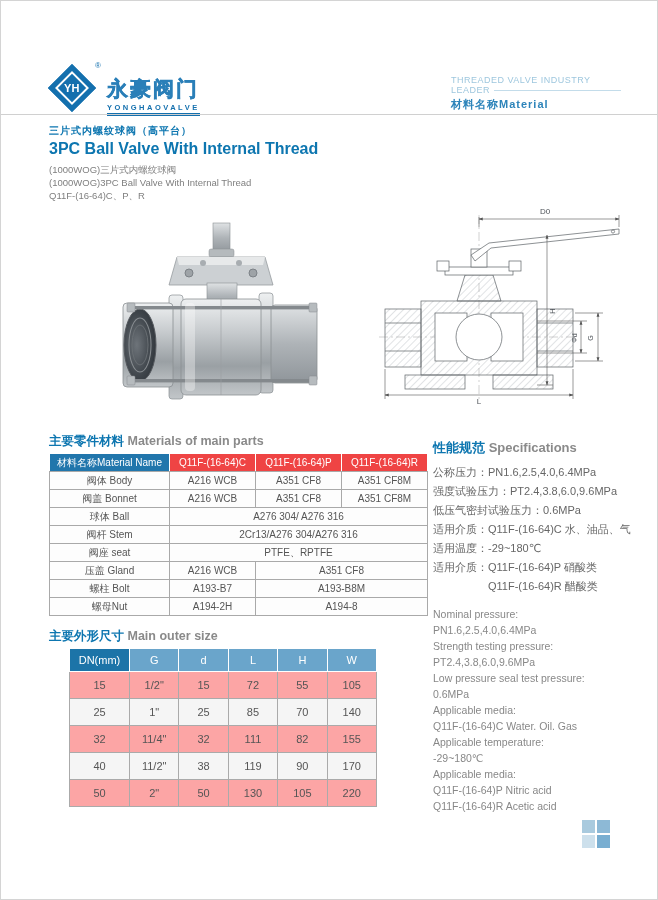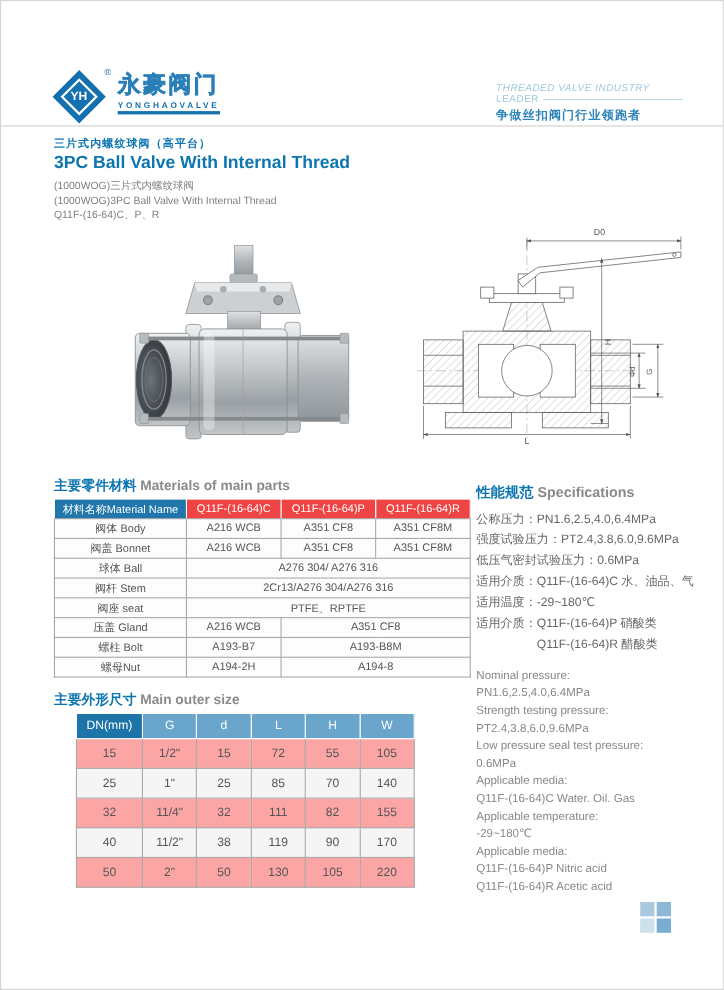--- a/index.html
+++ b/index.html
@@ -18,27 +18,27 @@
     position:absolute; left:8px; top:8px; width:34px; height:34px;
     transform:rotate(45deg); background:#1470ae; border:2px solid #1470ae;
     display:flex; align-items:center; justify-content:center;
   }
   .diamond-inner {
     width:24px; height:24px; border:2px solid #ffffff;
     display:flex; align-items:center; justify-content:center;
   }
   .diamond-inner span { transform:rotate(-45deg); color:#fff; font-size:11px; font-weight:bold; }
   .reg-mark { position:absolute; right:-2px; top:-2px; font-size:8px; color:#1470ae; }
-  .brand-block { margin-left:8px; }
+  .brand-block { margin-left:8px; margin-top:12px; }
   .brand-cn { font-size:21px; font-weight:bold; color:#2a7fb8; letter-spacing:2px;
     -webkit-text-stroke:0.5px #2a7fb8; }
   .brand-en { font-size:7.5px; font-weight:bold; color:#1470ae; letter-spacing:2.5px;
     border-bottom:3px solid #1470ae; padding-bottom:1px; margin-top:0px; }
   .tagline { position:absolute; right:0; top:14px; text-align:left; width:170px; }
-  .tagline-en1 { font-size:9px; color:#9ec7de; letter-spacing:0.5px;font-style:italic; }
+  .tagline-en1 { font-size:9px; color:#9ec7de; letter-spacing:0.5px; }
   .tagline-en2 { font-size:9px; color:#9ec7de; letter-spacing:0.5px; display:flex; align-items:center; gap:4px; }
   .tagline-en2:after { content:""; flex:1; border-top:1px solid #c3dcea; }
   .tagline-cn { font-size:11px; color:#2d84ba; font-weight:bold; margin-top:2px; letter-spacing:1px; }
   .header-rule { position:absolute; top:113px; left:0; width:100%; border-top:1px solid #d0d0d0; }
 
   
   .title-block { position:absolute; top:123px; left:48px; }
   .title-cn { font-size:10px; font-weight:bold; color:#0d76b0; letter-spacing:1px; }
   .title-en { font-size:16px; font-weight:bold; color:#0d76b0; margin-top:2px; }
   .subs { margin-top:5px; }
@@ -113,21 +113,21 @@
       <div class="brand-block">
         <div class="brand-cn">永豪阀门</div>
         <div class="brand-en">YONGHAOVALVE</div>
       </div>
     </div>
     <div class="tagline">
       <div class="tagline-en1">THREADED VALVE INDUSTRY</div>
       <div class="tagline-en2">
           <span>LEADER</span>
         </div>
-      <div class="tagline-cn">争做丝扣阀门行业领跑者</div>
+      <div class="tagline-cn">材料名称Material</div>
     </div>
   </div>
   <div class="header-rule"></div>
 
   <div class="title-block">
     <div class="title-cn">三片式内螺纹球阀（高平台）</div>
     <div class="title-en">3PC Ball Valve With Internal Thread</div>
     <div class="subs">
       <div class="sub-line">(1000WOG)三片式内螺纹球阀</div>
       <div class="sub-line">(1000WOG)3PC Ball Valve With Internal Thread</div>

